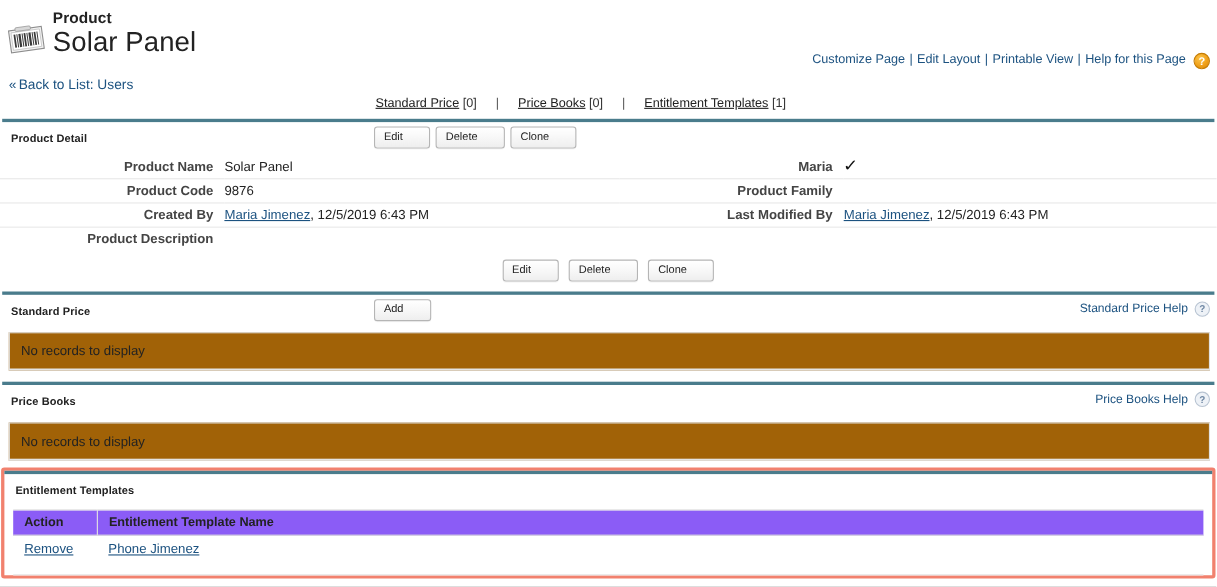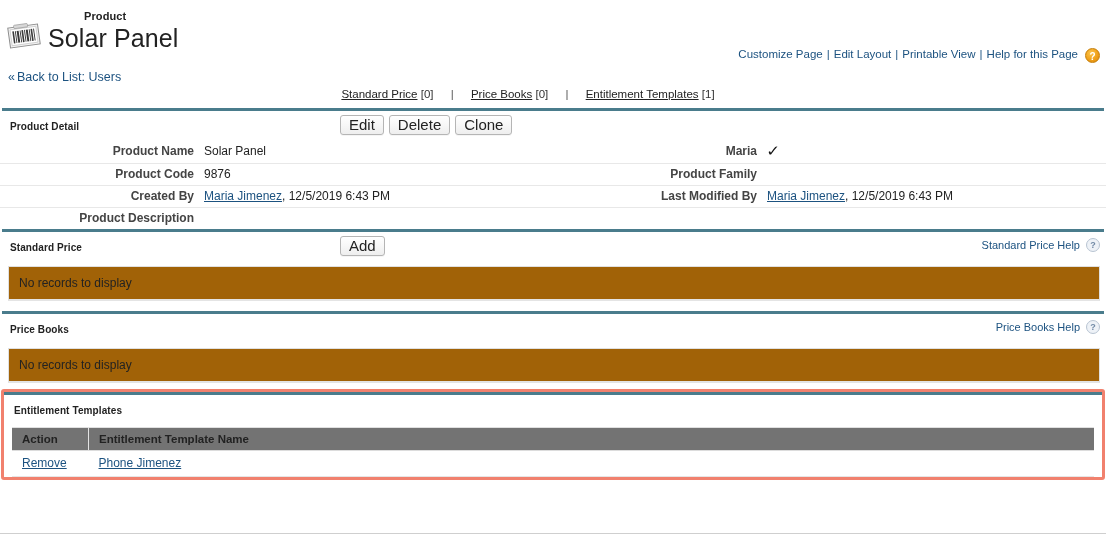--- a/index.html
+++ b/index.html
@@ -38,26 +38,25 @@
   }
   .prod-icon {
     width: 36px;
     height: 32px;
     margin-top: 10px;
     flex: none;
     position: relative;
   }
   .hdr-text { padding-left: 6px; }
   .hdr-kicker {
-    font-size: 11px;
+    font-size: 14px;
     font-weight: bold;
     color: #222;
     line-height: 13px;
     letter-spacing: .1px;
-    margin-left: 36px;
   }
   .hdr-title {
     font-size: 25px;
     font-weight: normal;
     color: #222;
     line-height: 29px;
     margin-top: 1px;
     letter-spacing: .1px;
   }
 
@@ -173,26 +172,26 @@
     line-height: 13px;
     text-align: center;
     margin-left: 6px;
     box-sizing: border-box;
   }
 
   
   .btn {
     display: inline-block;
     font-family: "Liberation Sans", sans-serif;
-    font-size: 15px;
+    font-size: 10px;
     color: #222;
     background: linear-gradient(to bottom, #ffffff 0%, #f7f7f7 52%, #eeeeee 100%);
     border: 1px solid #b5b5b5;
     border-radius: 3px;
-    padding: 2px 8px 3px 8px;
+    padding: 2px 24px 3px 8px;
     line-height: 13px;
     cursor: pointer;
     box-shadow: 0 1px 0 rgba(0,0,0,.04);
   }
 
   
   .detail {
     width: 1106px;
     border-collapse: collapse;
     table-layout: fixed;
@@ -246,33 +245,33 @@
     font-size: 12px;
     color: #222;
   }
   .rl-table {
     width: calc(100% - 16px);
     margin: 2px 8px 0 8px;
     border-collapse: collapse;
     border-top: 1px solid #e0e0e0;
   }
   .rl-table th {
-    background: #737373;
+    background: #8b5cf6;
     font-size: 11.5px;
     font-weight: bold;
     color: #222;
     text-align: left;
     padding: 5px 8px 5px 10px;
     border-bottom: 1px solid #dcdcdc;
     border-right: 1px solid #e3e3e3;
   }
   .rl-table th:last-child { border-right: none; }
   .rl-table td {
     font-size: 12px;
-    padding: 5px 8px 6px 10px;
+    padding: 5px 8px 16px 10px;
     border-bottom: 1px solid #e6e6e6;
     background: #ffffff;
   }
   .rl-table td a { color: #1c5280; text-decoration: underline; }
   .col-action { width: 58px; }
 
   
   .highlight {
     border: 3px solid #f1816e;
     border-radius: 3px;
@@ -375,20 +374,25 @@
       </tr>
       <tr>
         <td class="dl">Product Description</td>
         <td class="dv"></td>
         <td class="dl"></td>
         <td class="dv"></td>
       </tr>
     </tbody>
       </table>
 
+    <div class="btnrow">
+      <button class="btn">Edit</button>
+      <button class="btn">Delete</button>
+      <button class="btn">Clone</button>
+    </div>
   </div>
 
   <div class="panel">
     <div class="panel-rule"></div>
     <div class="panel-head">
       <span class="panel-title">Standard Price</span>
       <span class="panel-btns">
         <button class="btn">Add</button>
       </span>
       <span class="panel-help">

